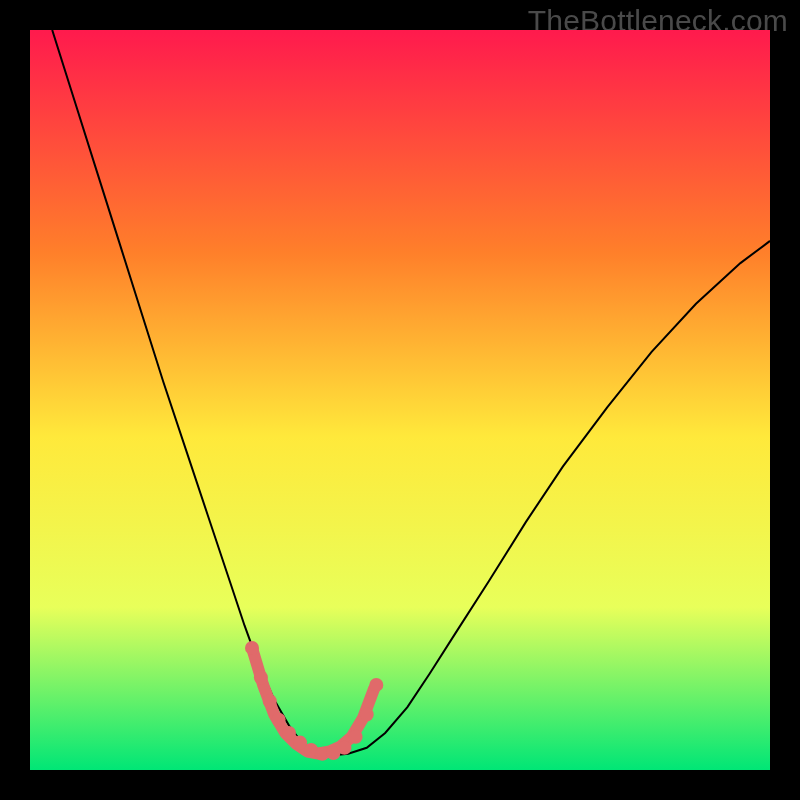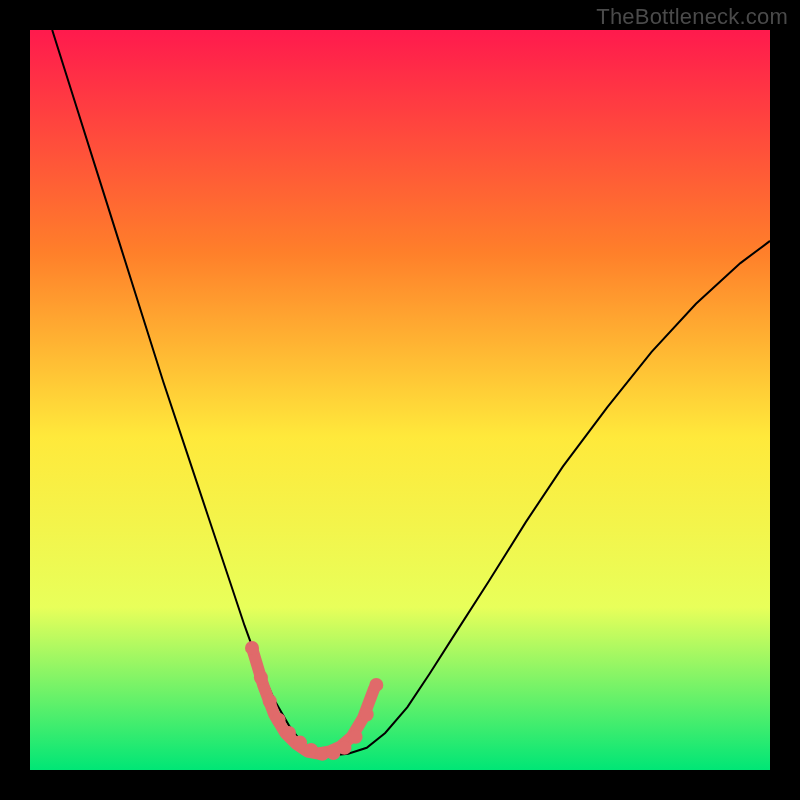--- a/index.html
+++ b/index.html
@@ -24,21 +24,21 @@
     left: 30px;
     top: 30px;
     width: 740px;
     height: 740px;
   }
   .watermark {
     position: absolute;
     top: 4px;
     right: 12px;
     color: #4a4a4a;
-    font-size: 22px;
+    font-size: 30px;
     font-weight: 500;
     letter-spacing: 0.2px;
     user-select: none;
   }
   svg {
     display: block;
     width: 740px;
     height: 740px;
   }
 </style>

